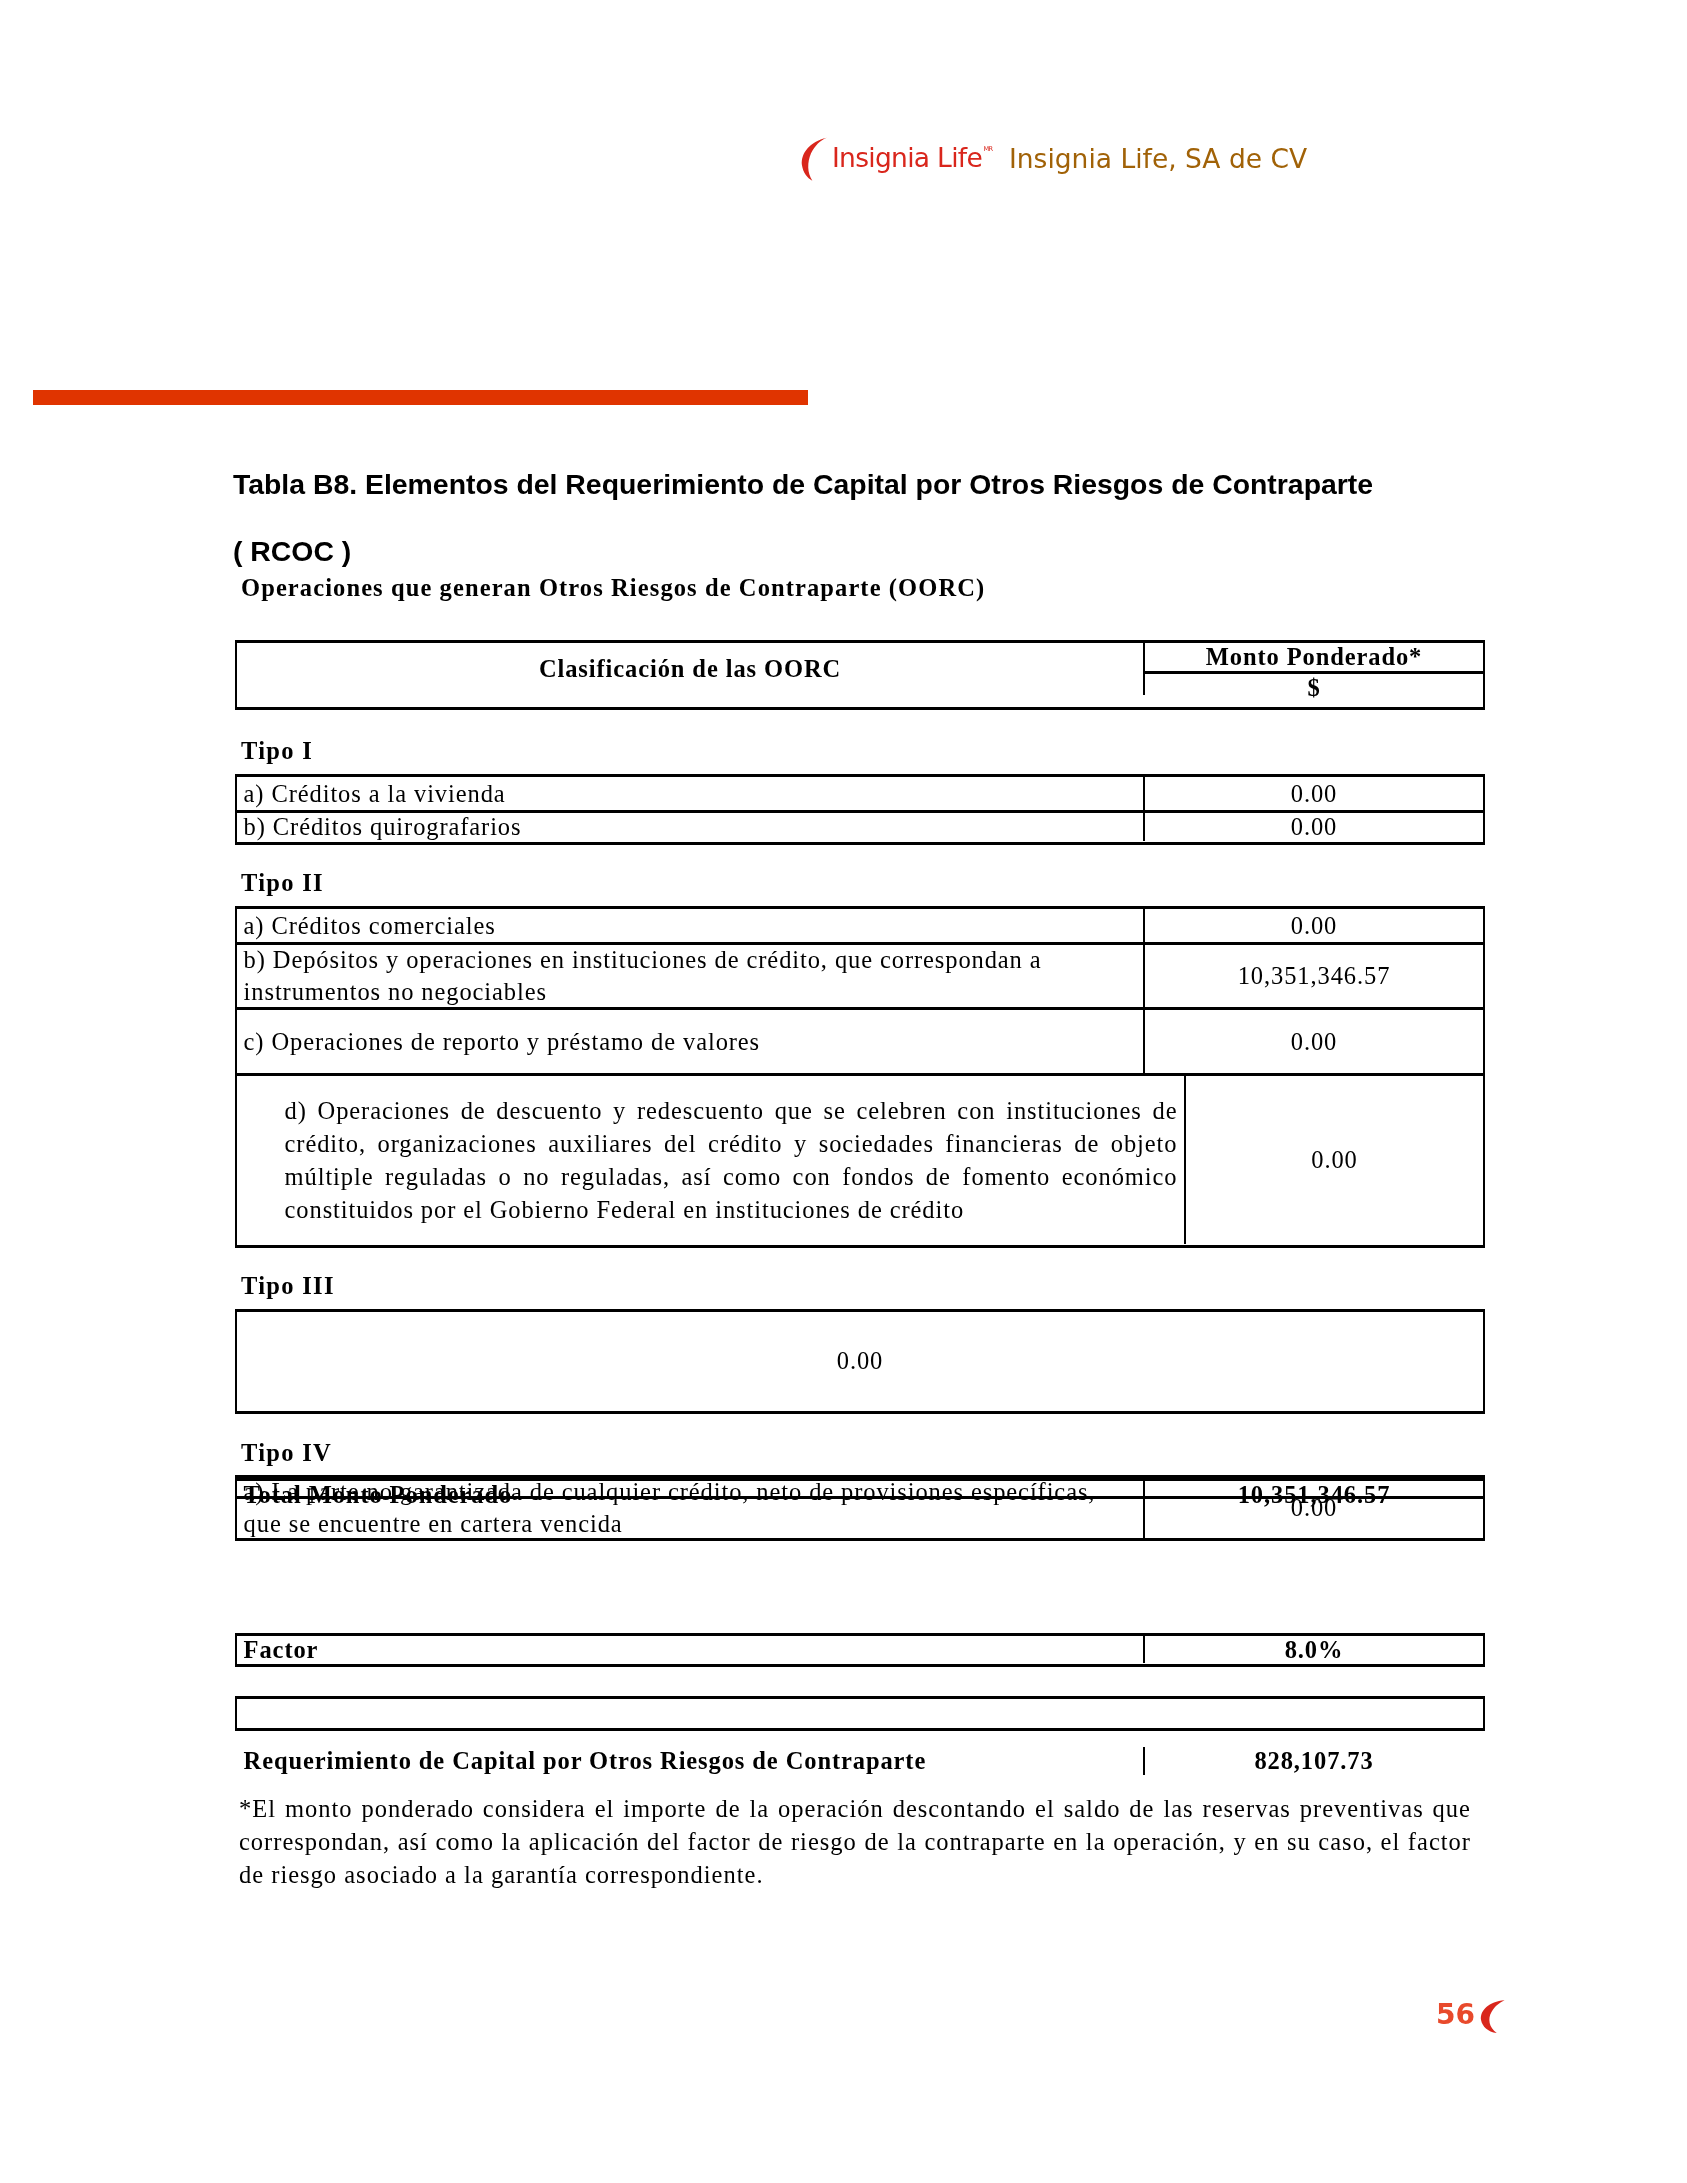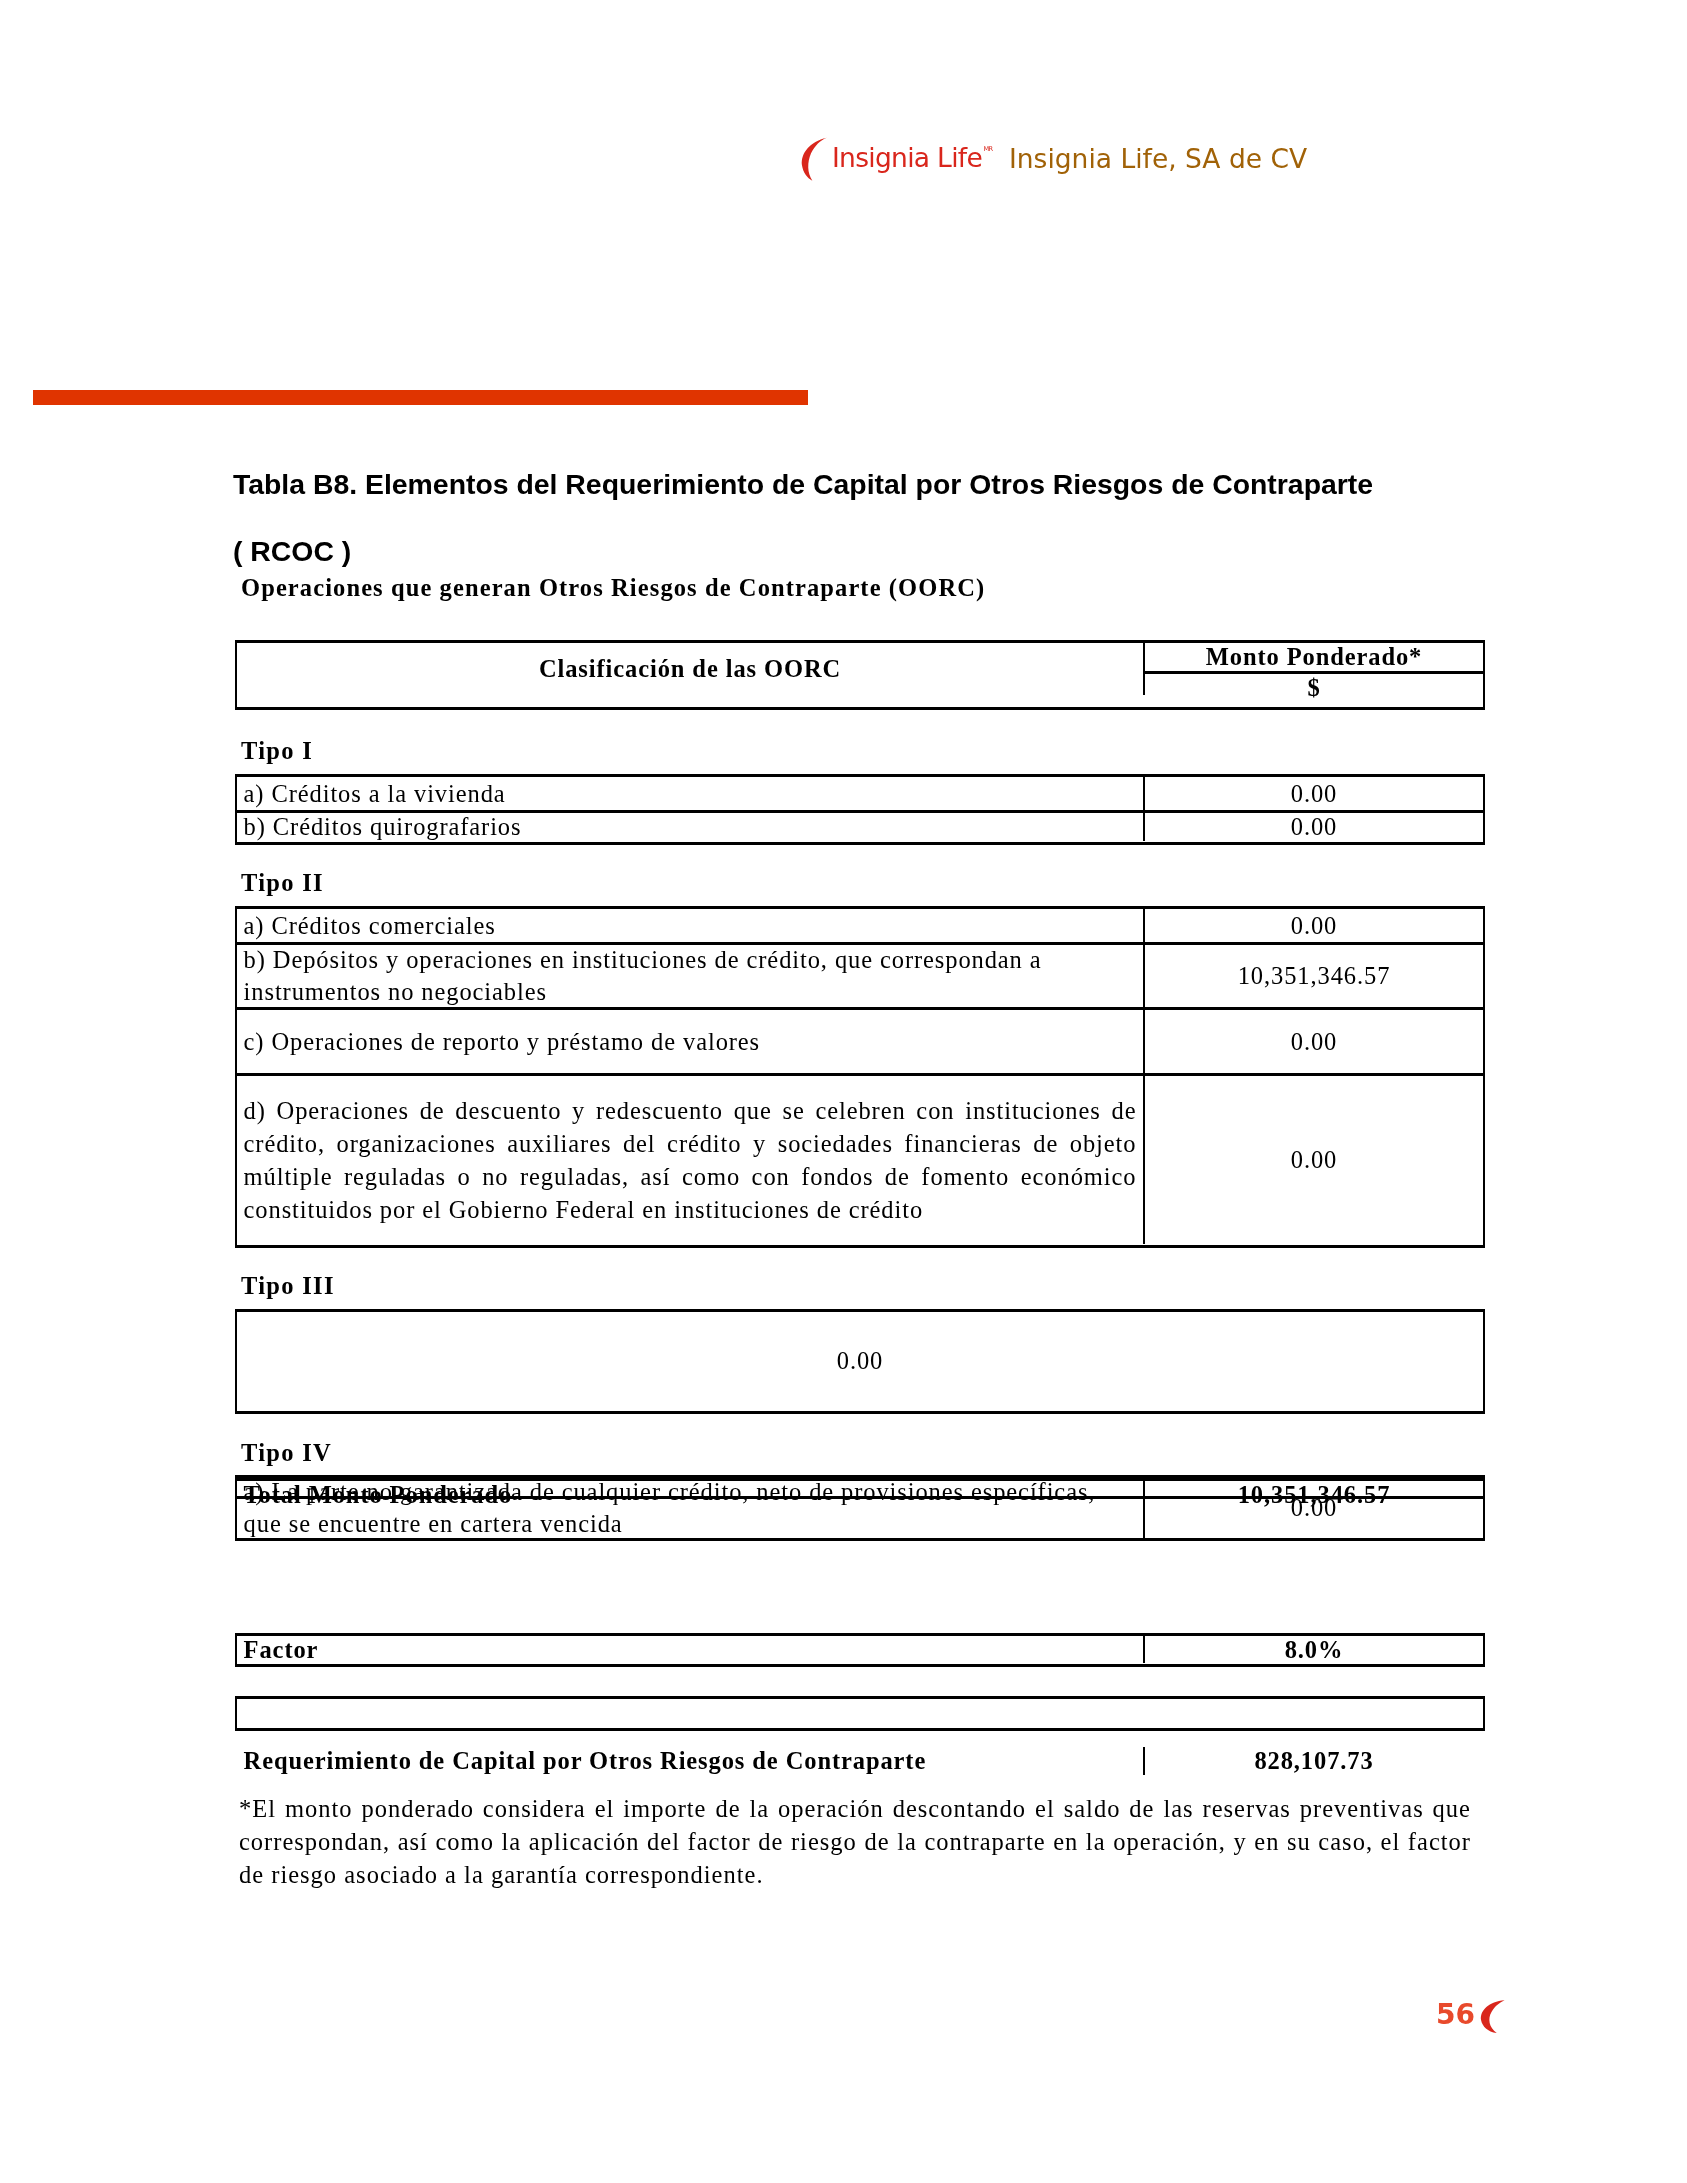--- a/index.html
+++ b/index.html
@@ -88,21 +88,21 @@
     <div class="cell-r serif">0.00</div>
   </div>
   <div class="row" style="height:65px;">
     <div class="cell-l serif wrap">b) Depósitos y operaciones en instituciones de crédito, que correspondan a instrumentos no negociables</div>
     <div class="cell-r serif">10,351,346.57</div>
   </div>
   <div class="row" style="height:66px;">
     <div class="cell-l serif">c) Operaciones de reporto y préstamo de valores</div>
     <div class="cell-r serif">0.00</div>
   </div>
-  <div class="row" style="height:171px;">
+  <div class="row" style="height:171px;padding-left:41px;">
     <div class="cell-l serif just">d) Operaciones de descuento y redescuento que se celebren con instituciones de crédito, organizaciones auxiliares del crédito y sociedades financieras de objeto múltiple reguladas o no reguladas, así como con fondos de fomento económico constituidos por el Gobierno Federal en instituciones de crédito</div>
     <div class="cell-r serif">0.00</div>
   </div>
 </div>
 
 <div class="tipo" style="top:1272px;">Tipo III</div>
 <div class="tbl" style="top:1309px;height:105px;">
   <div class="row" style="height:98px;">
     <div class="cell-r serif">0.00</div>
   </div>

